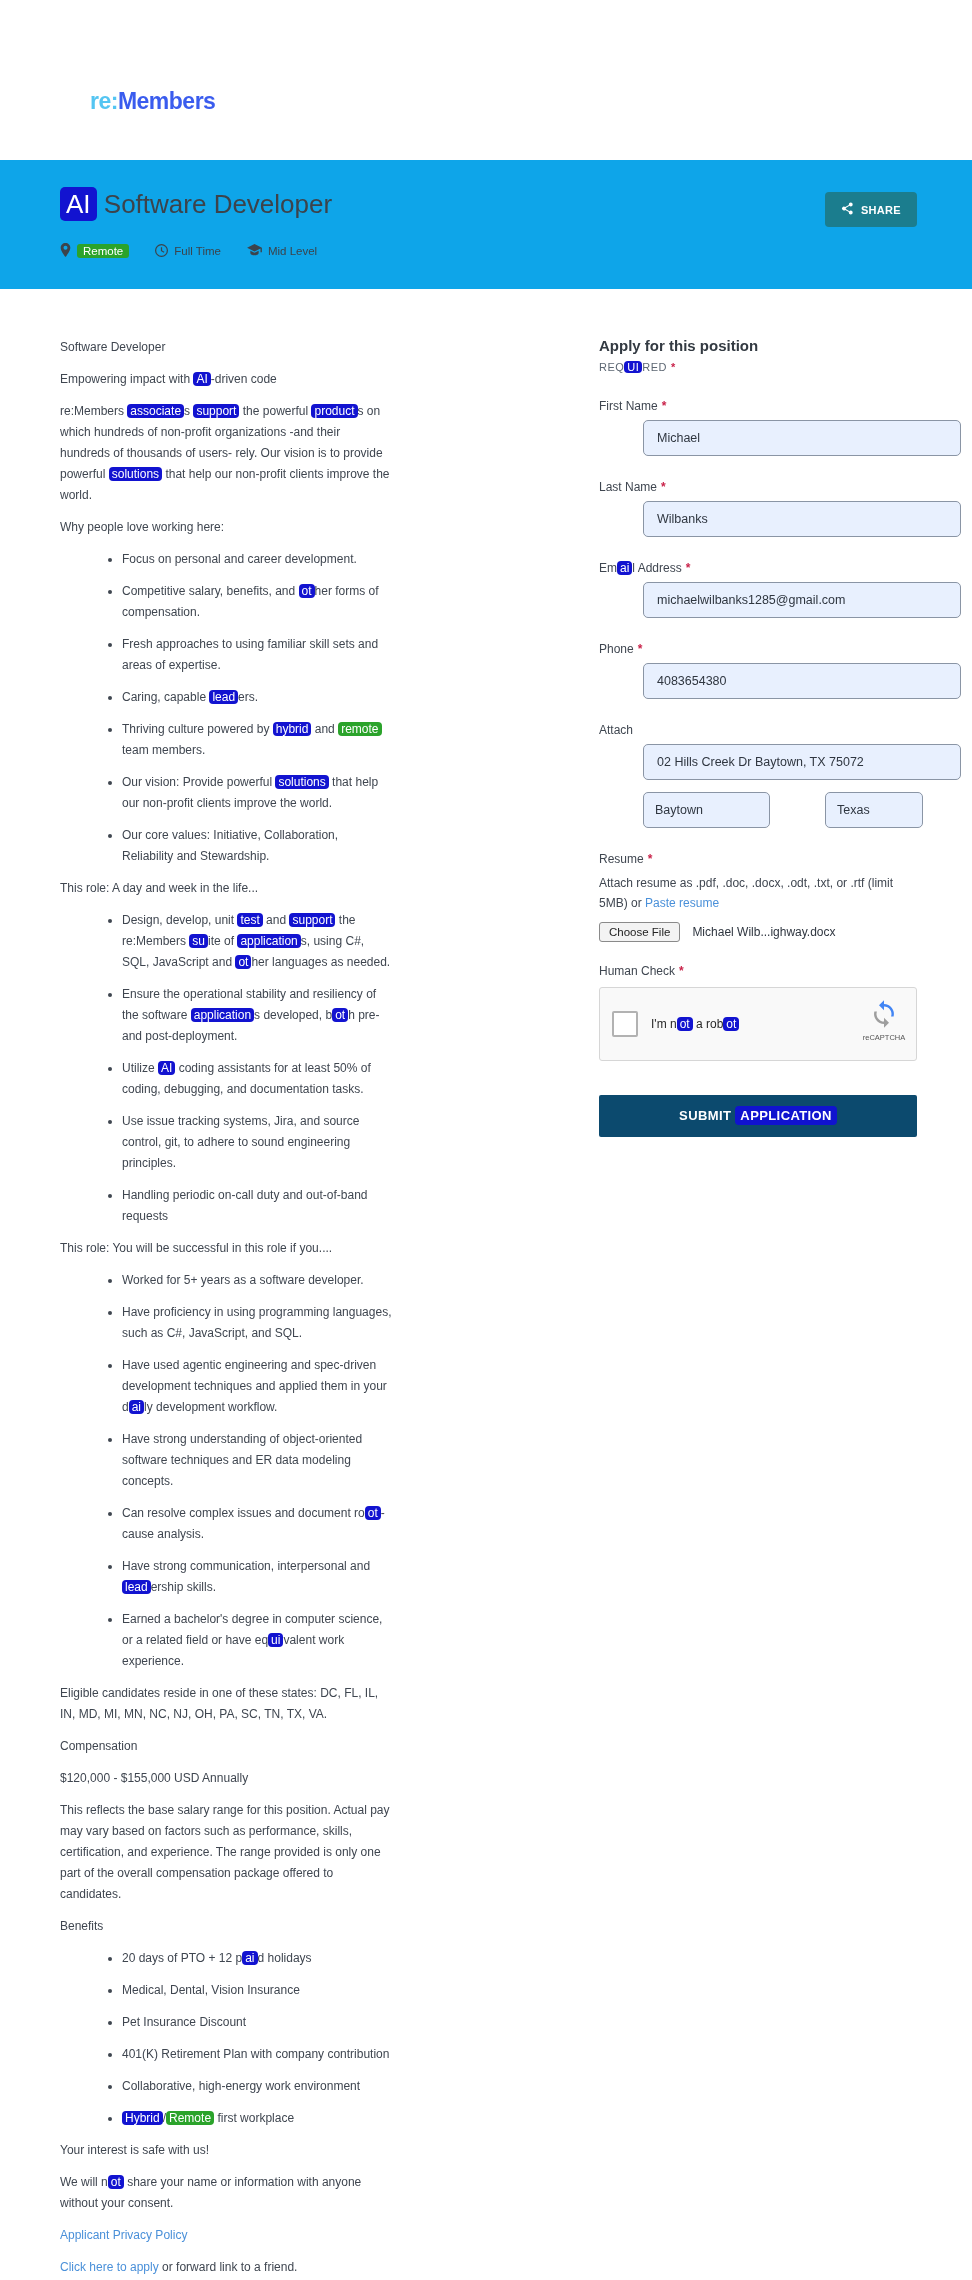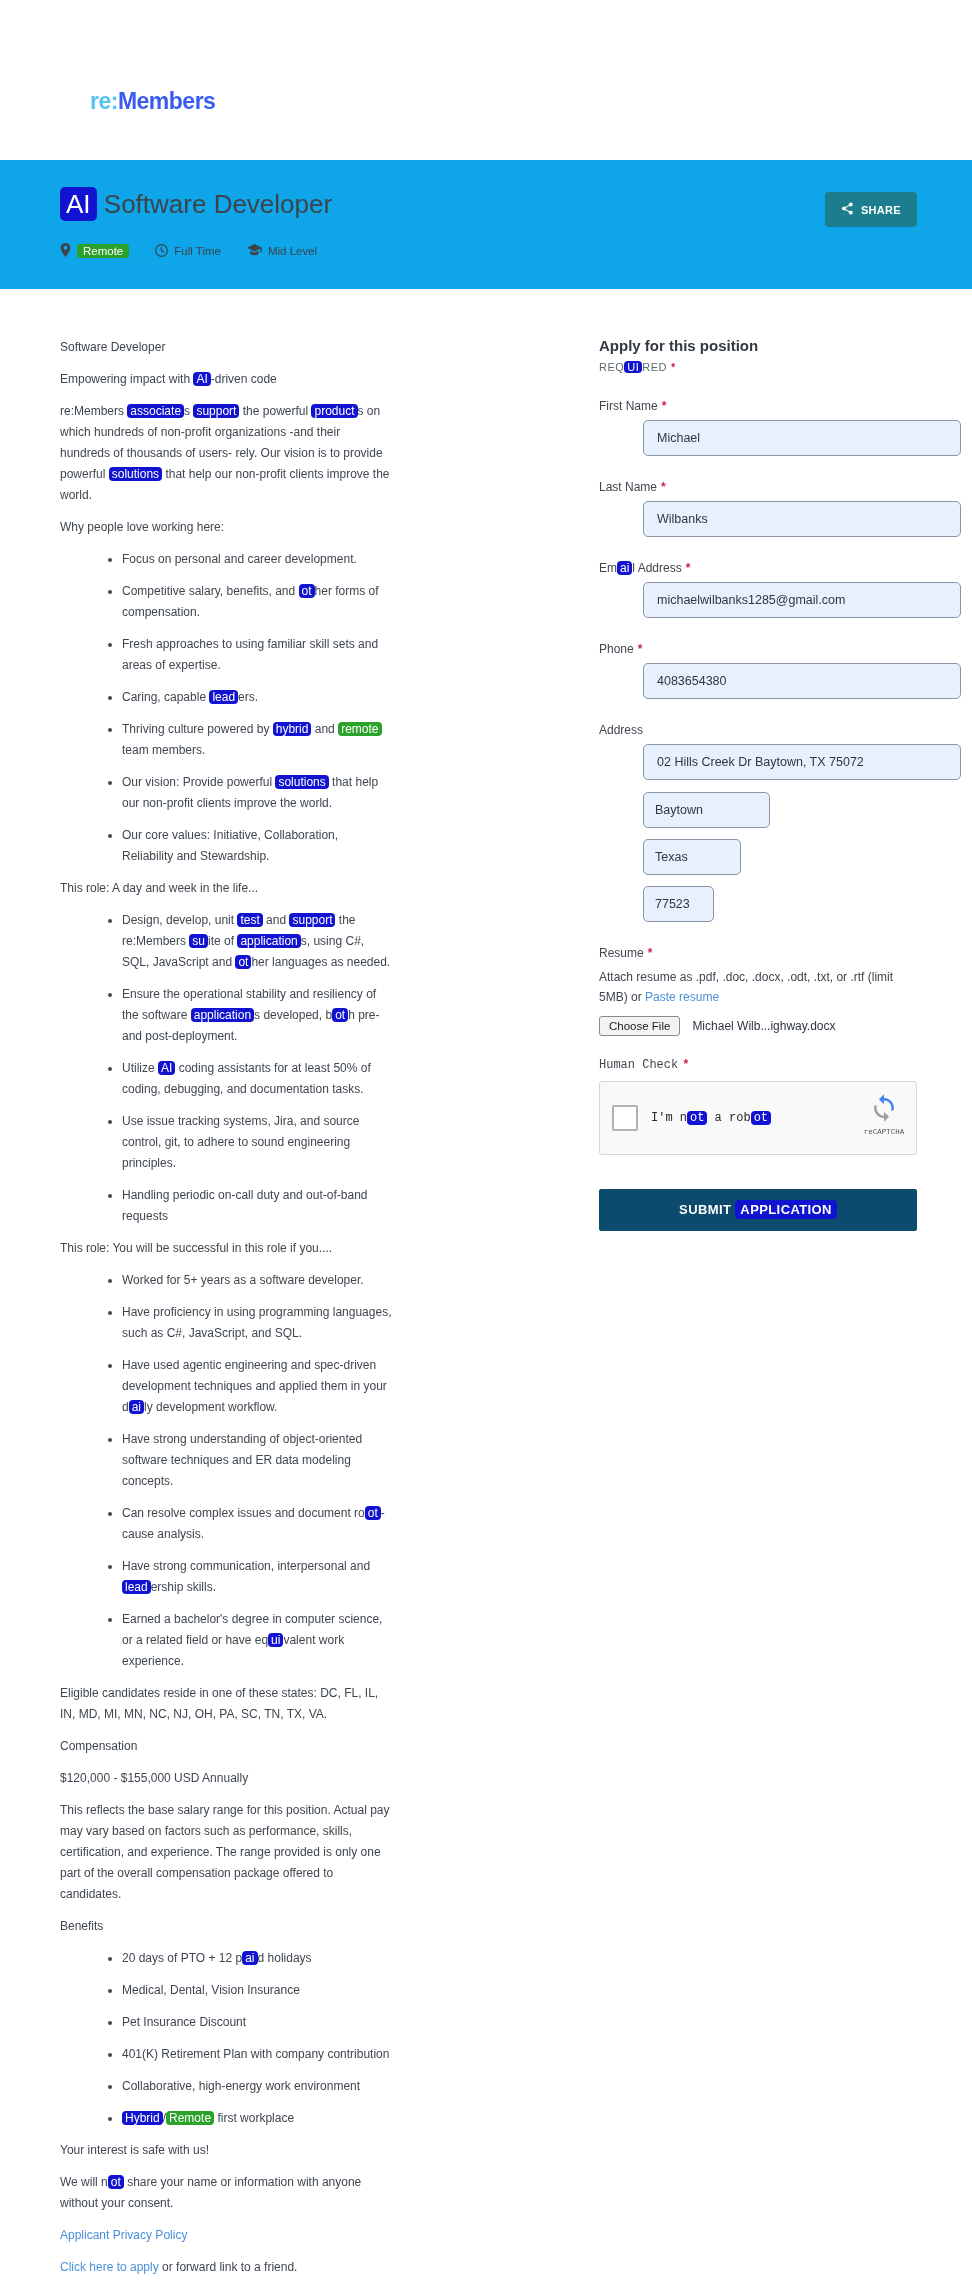--- a/index.html
+++ b/index.html
@@ -40,31 +40,31 @@
 
   
   .apply-form { width:318px; font-size:12px; }
   .form-title { font-size:15px; font-weight:bold; color:#333a42; margin:0 0 7px; }
   .required-note { font-size:11px; color:#5d6773; letter-spacing:.5px; margin-bottom:26px; }
   .req-star { color:#c9234a; font-weight:bold; margin-left:4px; }
   .field-group { margin-bottom:24px; }
   .field-label { display:block; margin-bottom:7px; font-size:12px; color:#3f4650; }
   .text-input { width:100%; height:36px; background:#e8f0fe; border:1px solid #8a95a5;
                 border-radius:5px; padding:0 13px; font-size:12.5px; color:#2f3640; font-family:inherit;margin-left:44px; }
-  .address-row { display:flex; gap:11px; margin-top:-12px; margin-bottom:24px;flex-direction:column; }
+  .address-row { display:flex; gap:11px; margin-top:-12px; margin-bottom:24px; }
   .address-row .text-input { padding:0 11px; }
   .w-city { width:127px; } .w-state { width:98px; } .w-zip { width:71px; }
 
   .resume-section { margin-bottom:22px; }
   .hint { margin:7px 0 8px; line-height:1.7; }
   .file-row { display:flex; align-items:center; gap:12px; font-size:12px; color:#2f3640; }
   .choose-file-btn { background:#f3f3f3; border:1px solid #8a8a8a; border-radius:3px;
                      padding:3px 9px; font-size:11.5px; color:#222; font-family:inherit; cursor:pointer; }
 
-  .human-check { margin-bottom:34px;font-family:Liberation Mono, monospace; }
+  .human-check { margin-bottom:34px; }
   .captcha-box { margin-top:9px; background:#f9f9f9; border:1px solid #d6d6d6; border-radius:3px;
                  height:74px; display:flex; align-items:center; padding:0 12px; position:relative; }
   .captcha-checkbox { width:26px; height:26px; background:#fff; border:2px solid #b2b2b2;
                       border-radius:2px; margin-right:13px; cursor:pointer; flex:none; }
   .captcha-label { font-size:12px; color:#282828; }
   .recaptcha-logo { position:absolute; right:4px; top:11px; width:56px; text-align:center; }
   .recaptcha-text { font-size:7.5px; color:#555; margin-top:1px; }
 
   .submit-btn { width:100%; height:42px; background:#0c4a6e; border:none; border-radius:2px;
                 color:#fff; font-weight:bold; font-size:13px; letter-spacing:.4px;
@@ -169,21 +169,21 @@
 
     <div class="apply-form">
       <h2 class="form-title">Apply for this position</h2>
       <div class="required-note"><span>REQ<span class="hl-b">UI</span>RED</span><span class="req-star">*</span></div>
 
       <div id="form-fields">
           <div class="field-group"><label class="field-label">First Name<span class="req-star">*</span></label><input class="text-input" value="Michael" style=""></div>
           <div class="field-group"><label class="field-label">Last Name<span class="req-star">*</span></label><input class="text-input" value="Wilbanks" style=""></div>
           <div class="field-group"><label class="field-label">Em<span class="hl-b">ai</span>l Address<span class="req-star">*</span></label><input class="text-input" value="michaelwilbanks1285@gmail.com" style=""></div>
           <div class="field-group"><label class="field-label">Phone<span class="req-star">*</span></label><input class="text-input" value="4083654380" style=""></div>
-          <div class="field-group"><label class="field-label">Address</label><input class="text-input" value="02 Hills Creek Dr Baytown, TX 75072" style=""></div>
+          <div class="field-group"><label class="field-label">Attach</label><input class="text-input" value="02 Hills Creek Dr Baytown, TX 75072" style=""></div>
         </div>
 
       <div class="address-row">
         <input class="text-input w-city" value="Baytown" style="">
         <input class="text-input w-state" value="Texas" style="">
         <input class="text-input w-zip" value="77523" style="">
       </div>
 
       <div class="resume-section">
         <label class="field-label"><span>Resume</span><span class="req-star">*</span></label>

